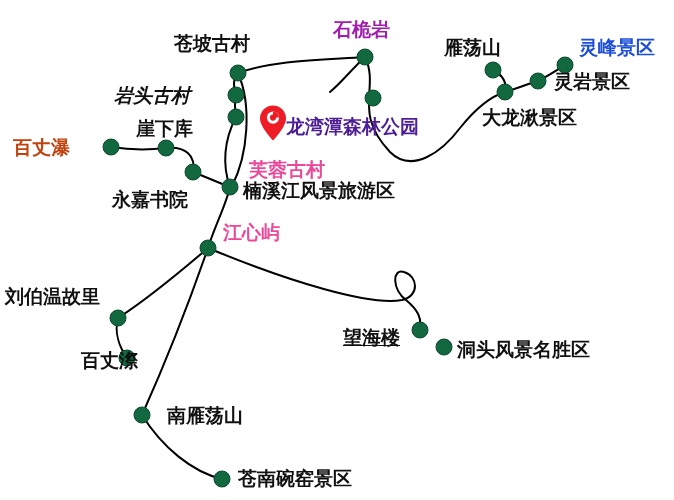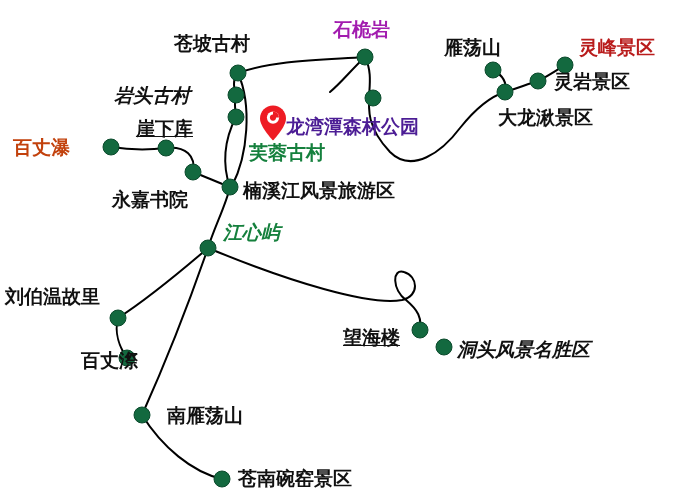--- a/index.html
+++ b/index.html
@@ -119,36 +119,36 @@
         <circle class="node-dot" cx="538" cy="81" r="8" fill="#13693f" stroke="#0b4a2c"></circle>
         <circle class="node-dot" cx="565" cy="65" r="8" fill="#13693f" stroke="#0b4a2c"></circle>
       </g>
   </svg>
 
   <div id="labels-layer">
       <div class="poi-label" style="left: 174px; top: 34px; color: rgb(17, 17, 17);">苍坡古村</div>
       <div class="poi-label" style="left: 114px; top: 86px; color: rgb(17, 17, 17); font-style: italic;">岩头古村</div>
       <div class="poi-label" style="left: 333px; top: 20px; color: #a21caf;">石桅岩</div>
       <div class="poi-label" style="left: 286px; top: 117px; color: #4c1d95;">龙湾潭森林公园</div>
-      <div class="poi-label" style="left: 249px; top: 143px; color: #15803d;">芙蓉古村</div>
+      <div class="poi-label" style="left: 249px; top: 160px; color: #ec4899;">芙蓉古村</div>
       <div class="poi-label" style="left: 13px; top: 138px; color: #c2410c;">百丈瀑</div>
-      <div class="poi-label" style="left: 136px; top: 119px; color: rgb(17, 17, 17); text-decoration: underline;">崖下库</div>
+      <div class="poi-label" style="left: 136px; top: 119px; color: rgb(17, 17, 17);">崖下库</div>
       <div class="poi-label" style="left: 112px; top: 190px; color: rgb(17, 17, 17);">永嘉书院</div>
       <div class="poi-label" style="left: 243px; top: 181px; color: rgb(17, 17, 17);">楠溪江风景旅游区</div>
-      <div class="poi-label" style="left: 223px; top: 223px; color: #15803d; font-style: italic;">江心屿</div>
+      <div class="poi-label" style="left: 223px; top: 223px; color: #ec4899;">江心屿</div>
       <div class="poi-label" style="left: 5px; top: 287px; color: rgb(17, 17, 17); text-align: right;">刘伯温故里</div>
       <div class="poi-label" style="left: 33px; top: 351px; color: rgb(17, 17, 17); margin-left: 48px;">百丈漈</div>
       <div class="poi-label" style="left: 167px; top: 406px; color: rgb(17, 17, 17);">南雁荡山</div>
       <div class="poi-label" style="left: 238px; top: 469px; color: rgb(17, 17, 17);">苍南碗窑景区</div>
       <div class="poi-label" style="left: 343px; top: 328px; color: rgb(17, 17, 17); text-decoration: underline;">望海楼</div>
-      <div class="poi-label" style="left: 457px; top: 340px; color: rgb(17, 17, 17); font-style: italic;">洞头风景名胜区</div>
+      <div class="poi-label" style="left: 457px; top: 340px; color: rgb(17, 17, 17);">洞头风景名胜区</div>
       <div class="poi-label" style="left: 444px; top: 38px; color: rgb(17, 17, 17);">雁荡山</div>
-      <div class="poi-label" style="left: 498px; top: 108px; color: rgb(17, 17, 17);">大龙湫景区</div>
+      <div class="poi-label" style="left: 482px; top: 108px; color: rgb(17, 17, 17);">大龙湫景区</div>
       <div class="poi-label" style="left: 554px; top: 72px; color: rgb(17, 17, 17);">灵岩景区</div>
-      <div class="poi-label" style="left: 579px; top: 38px; color: #b91c1c;">灵峰景区</div>
+      <div class="poi-label" style="left: 579px; top: 38px; color: #1d4ed8;">灵峰景区</div>
     </div>
 
   <div class="marker-pin" id="marker-pin" style="left: 258px; top: 104px;">
     <svg viewBox="0 0 30 38" width="30" height="38" aria-hidden="true">
       <path id="pin-body" d="M15 1.5 C7.8 1.5 2 7.3 2 14.5 C2 23.2 15 36.5 15 36.5 C15 36.5 28 23.2 28 14.5 C28 7.3 22.2 1.5 15 1.5 Z" fill="#ee1c24"></path>
       <circle cx="15" cy="13.6" r="6.1" fill="#ffffff"></circle>
       <circle cx="15" cy="13.6" r="3.1" fill="#ee1c24"></circle>
       <path d="M15 7.5 L15 13.6 L21 13.6 A6.1 6.1 0 0 0 15 7.5 Z" fill="#ee1c24"></path>
     </svg>
   </div>

